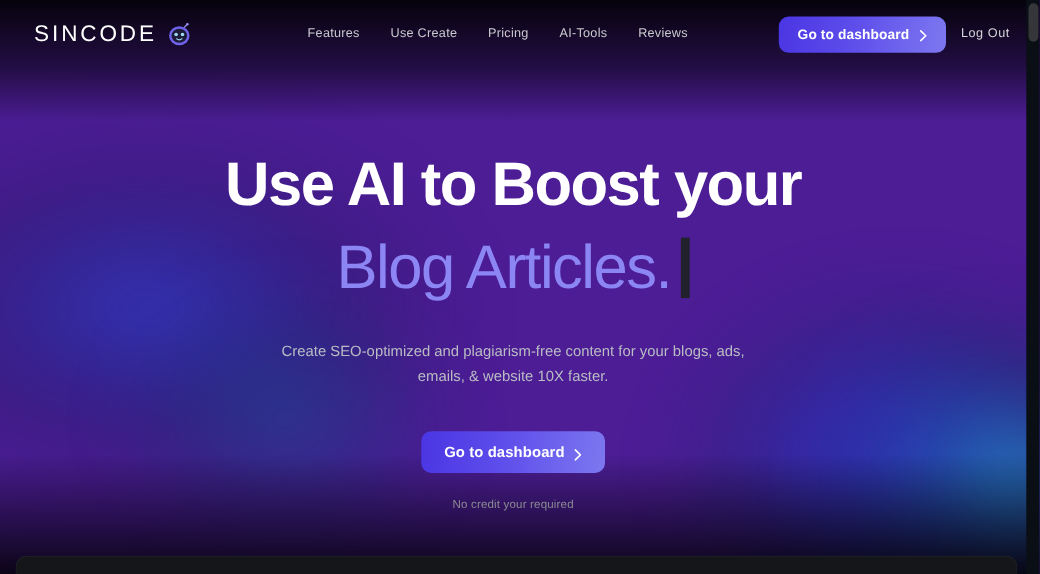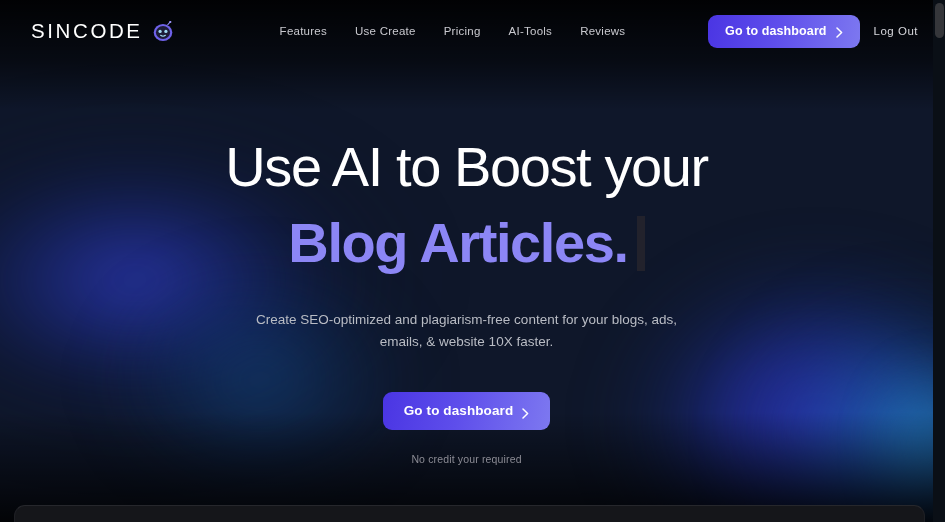--- a/index.html
+++ b/index.html
@@ -6,21 +6,21 @@
   html, body {
     width:945px; height:522px;
     background:#000;
     overflow:hidden;
     font-family:"Liberation Sans", sans-serif;
     -webkit-font-smoothing:antialiased;
   }
   #page {
     position:relative;
     width:945px; height:522px;
-    background:#0f172a;
+    background:#4c1d95;
     overflow:hidden;
   }
 
   
   .glow { position:absolute; pointer-events:none; }
   .glow-left {
     left:-175px; top:95px;
     width:620px; height:370px;
     background:radial-gradient(ellipse 50% 50% at 50% 50%,
         rgba(46,58,190,0.80) 0%,
@@ -143,34 +143,34 @@
     width:933px; height:522px;
     display:flex; flex-direction:column; align-items:center;
     z-index:15;
     pointer-events:none;
   }
   .hero > * { pointer-events:auto; }
   .headline-1 {
     margin-top:138px;
     color:#ffffff;
     font-size:56px;
-    font-weight:400;
+    font-weight:700;
     letter-spacing:-1.4px;
     line-height:1.05;
     white-space:nowrap;
   }
   .headline-2-wrap {
     margin-top:17px;
     display:flex; align-items:center;
     white-space:nowrap;
   }
   .headline-2 {
     color:#8c86f5;
     font-size:56px;
-    font-weight:700;
+    font-weight:400;
     letter-spacing:-1.4px;
     line-height:1.05;
   }
   .type-cursor {
     display:inline-block;
     width:8px; height:55px;
     background:#22222c;
     margin-left:9px;
   }
   .subtitle {

